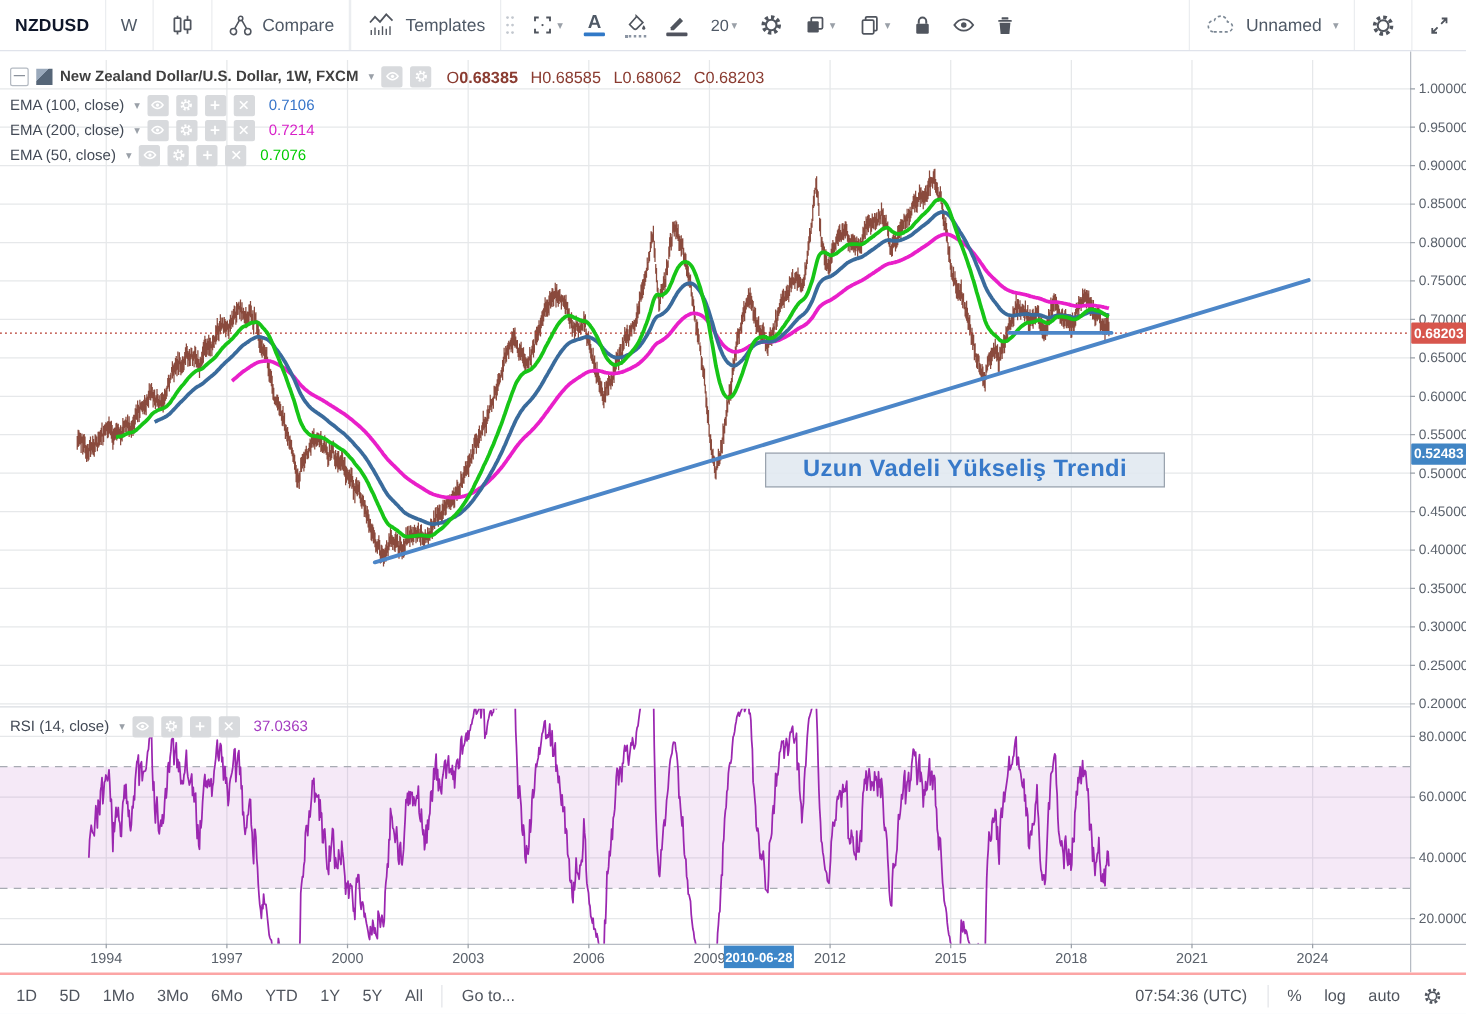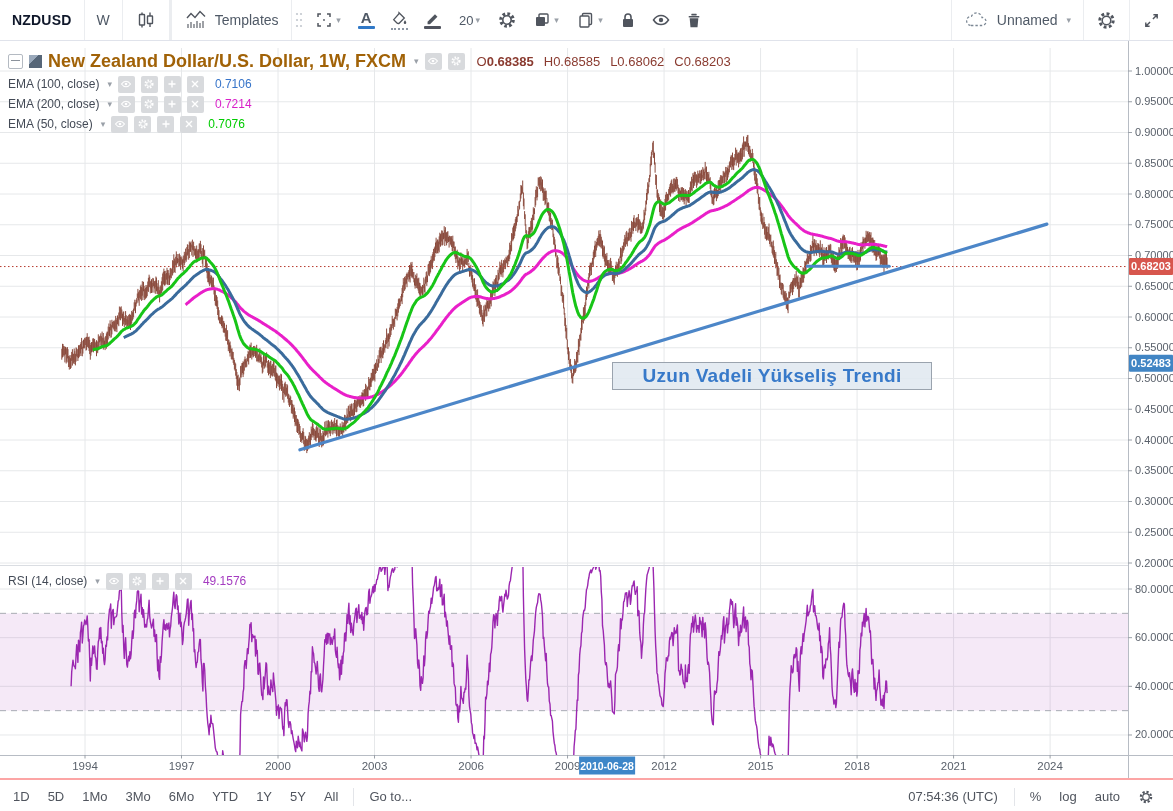--- a/index.html
+++ b/index.html
@@ -21,21 +21,21 @@
   .a-glyph{font-size:15px;font-weight:700;color:#4f5966;line-height:14px;}
   .caret{font-size:9px;color:#9aa0a8;margin-left:2px;}
   .tb-num{font-size:13px;color:#4f5966;}
   .tb-right{margin-left:auto;display:flex;align-items:center;height:40px;}
   .dotted-u{width:17px;height:0;border-bottom:2px dotted #8b95a3;margin-top:2px;}
   .drag-dots{width:14px;display:flex;justify-content:center;cursor:grab;}
 
   
   .lgd{position:absolute;left:8px;display:flex;align-items:center;gap:6px;z-index:5;cursor:default;}
   .lgd-main{top:51px;height:20px;}
-  .lgd-title{font-size:18px;font-weight:700;color:#a16207;cursor:pointer;}
+  .lgd-title{font-size:12px;font-weight:700;color:#404040;cursor:pointer;}
   .collapse-box{width:13px;height:13px;border:1px solid #b4bac2;border-radius:2px;position:relative;cursor:pointer;background:#fff;}
   .collapse-box::after{content:"";position:absolute;left:2px;right:2px;top:5px;height:1px;background:#8b929c;}
   .sym-logo{width:13px;height:13px;background:linear-gradient(135deg,#9aa9bb 0 38%,#566678 38%);cursor:pointer;}
   .mini-btn{width:17px;height:17px;border-radius:2px;background:#d8dadd;display:flex;align-items:center;justify-content:center;cursor:pointer;}
   .ohlc{display:flex;gap:10px;margin-left:6px;font-size:13px;}
   .ohlc span{white-space:nowrap;}
   .ind-row{height:20px;font-size:12px;color:#434a56;}
   .ind-row .nm{cursor:pointer;}
   .ind-val{margin-left:5px;font-size:12px;}
   .r1{top:74px;} .r2{top:94px;} .r3{top:114px;} .r-rsi{top:571px;}
@@ -202,20 +202,29 @@
     <span class="tb-sep"></span>
     <div class="tb-item">
       <svg class="ic" width="22" height="22" viewBox="0 0 22 22" fill="none" stroke="#50555e" stroke-width="1.4">
         <path d="M7 3.5v2M7 16v2.5"></path>
           <rect x="4.5" y="5.5" width="5" height="10.5" rx="0.5"></rect>
         <path d="M15 3.5V7M15 14.5V18"></path>
           <rect x="12.5" y="7" width="5" height="7.5" rx="0.5"></rect>
       </svg>
     </div>
     <span class="tb-sep"></span>
+    <div class="tb-item">
+      <svg class="ic" width="21" height="21" viewBox="0 0 22 22" fill="none" stroke="#50555e" stroke-width="1.3">
+        <circle cx="11" cy="5" r="1.8"></circle>
+          <circle cx="5" cy="16" r="2.6"></circle>
+          <circle cx="17" cy="16" r="2.6"></circle>
+        <path d="M10 6.5L6 13.5M12 6.5l4 7"></path>
+      </svg>
+      <span>Compare</span>
+    </div>
     <span class="tb-sep"></span>
     <span class="tb-sep"></span>
     <div class="tb-item">
       <svg class="ic" width="24" height="22" viewBox="0 0 24 22" fill="none" stroke="#50555e" stroke-width="1.4">
         <path d="M3 9l4-4.5 4 4 5-6 5 5"></path>
         <path d="M4 15v4M7 13v6M10 15v4M13 12v7M16 14v5M19 12v7" stroke-width="1.1"></path>
       </svg>
       <span>Templates</span>
     </div>
     <span class="tb-sep"></span>
@@ -450,21 +459,21 @@
     <span class="mini-btn">
         <svg width="12" height="12" viewBox="0 0 12 12">
           <path d="M6 2.5v7M2.5 6h7" stroke="#fff" stroke-width="1.4"></path>
         </svg>
       </span>
     <span class="mini-btn">
         <svg width="12" height="12" viewBox="0 0 12 12">
           <path d="M3 3l6 6M9 3l-6 6" stroke="#fff" stroke-width="1.4"></path>
         </svg>
       </span>
-    <span class="ind-val rsi-value" style="color: rgb(164, 59, 192);">49.1576</span>
+    <span class="ind-val rsi-value" style="color: rgb(164, 59, 192);">37.0363</span>
   </div>
 
   <div class="annotation" style="color: rgb(55, 121, 201);">Uzun Vadeli Yükseliş Trendi</div>
 
   <footer class="footer">
     <span class="ft-btn" style="margin-left:4px">1D</span>
     <span class="ft-btn">5D</span>
     <span class="ft-btn">1Mo</span>
     <span class="ft-btn">3Mo</span>
     <span class="ft-btn">6Mo</span>

